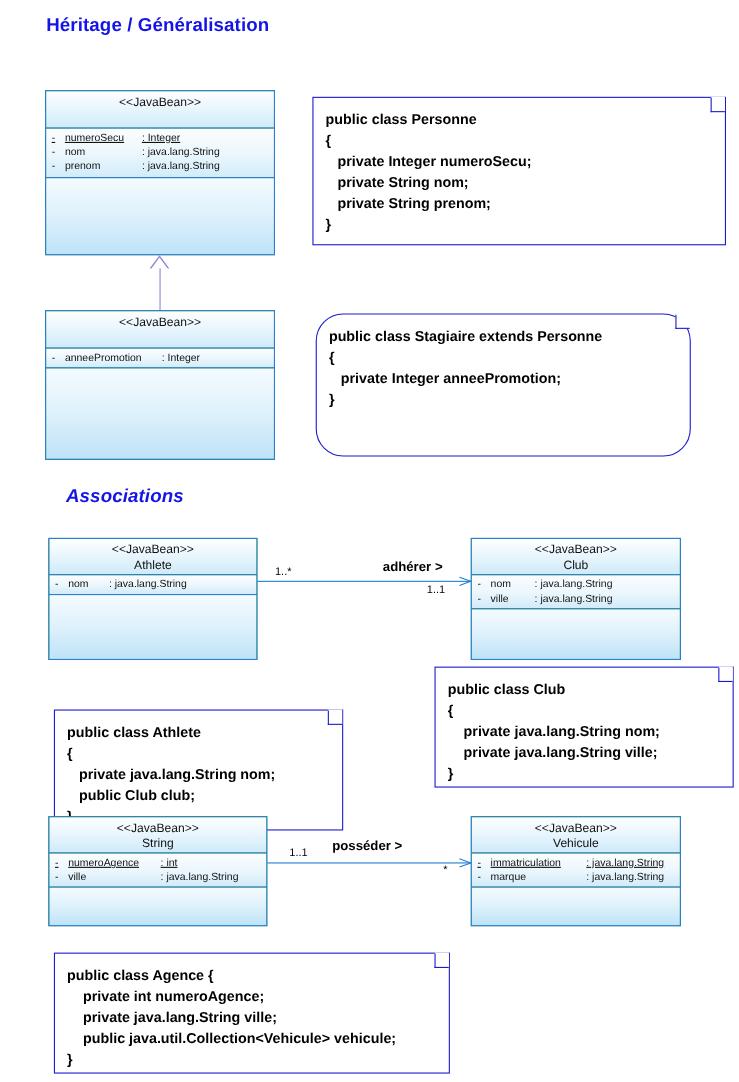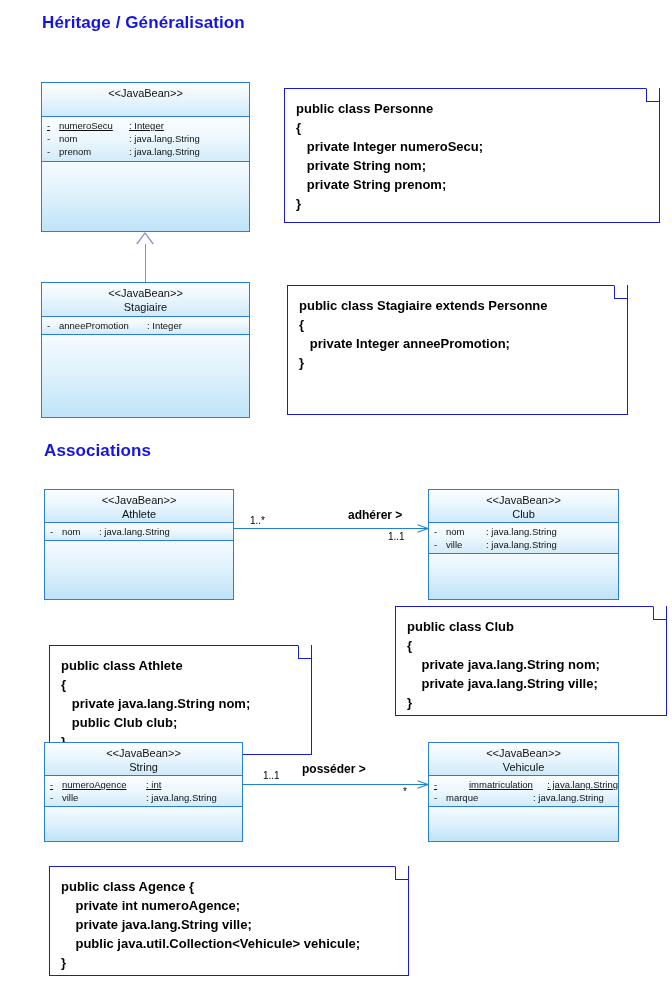--- a/index.html
+++ b/index.html
@@ -202,41 +202,40 @@
 {
    private Integer numeroSecu;
    private String nom;
    private String prenom;
 }</div>
   </div>
 
   <div class="uml-class" style="left:41px;top:282px;width:209px;height:136px;">
     <div class="uml-head" style="height:34px;">
       <div class="uml-stereotype">&lt;&lt;JavaBean&gt;&gt;</div>
-      <div class="uml-name">Stagiaire</div>
     </div>
     <div class="uml-attrs" style="height:18px;">
       <div class="attr-row">
         <span class="attr-vis">-</span>
         <span class="attr-name" style="width:88px;">anneePromotion</span>
         <span class="attr-type">: Integer</span>
       </div>
     </div>
     <div class="uml-ops" style="height:82px;"></div>
   </div>
 
-  <div class="note" style="left:287px;top:285px;width:341px;height:130px;">
+  <div class="note" style="left:287px;top:285px;width:341px;height:130px;border-radius:25px;">
     <div class="note-fold"></div>
     <div class="note-body">public class Stagiaire extends Personne
 {
    private Integer anneePromotion;
 }</div>
   </div>
 
-  <div class="section-title" style="left:44px;top:441px;">Associations</div>
+  <div class="section-title" style="left:60px;top:441px;font-style:italic;">Associations</div>
 
   <div class="uml-class" style="left:44px;top:489px;width:190px;height:111px;">
     <div class="uml-head" style="height:33px;">
       <div class="uml-stereotype">&lt;&lt;JavaBean&gt;&gt;</div>
       <div class="uml-name">Athlete</div>
     </div>
     <div class="uml-attrs" style="height:18px;">
       <div class="attr-row">
         <span class="attr-vis">-</span>
         <span class="attr-name" style="width:37px;">nom</span>
@@ -317,21 +316,21 @@
   <div class="mult" style="left:403px;top:786px;">*</div>
 
   <div class="uml-class" style="left:428px;top:742px;width:191px;height:100px;">
     <div class="uml-head" style="height:33px;">
       <div class="uml-stereotype">&lt;&lt;JavaBean&gt;&gt;</div>
       <div class="uml-name">Vehicule</div>
     </div>
     <div class="uml-attrs" style="height:31px;">
       <div class="attr-row static">
         <span class="attr-vis">-</span>
-        <span class="attr-name" style="width:87px;margin-left:23px;">immatriculation</span>
+        <span class="attr-name" style="width:87px;">immatriculation</span>
         <span class="attr-type">: java.lang.String</span>
       </div>
       <div class="attr-row">
         <span class="attr-vis">-</span>
         <span class="attr-name" style="width:87px;">marque</span>
         <span class="attr-type">: java.lang.String</span>
       </div>
     </div>
     <div class="uml-ops" style="height:34px;"></div>
   </div>

